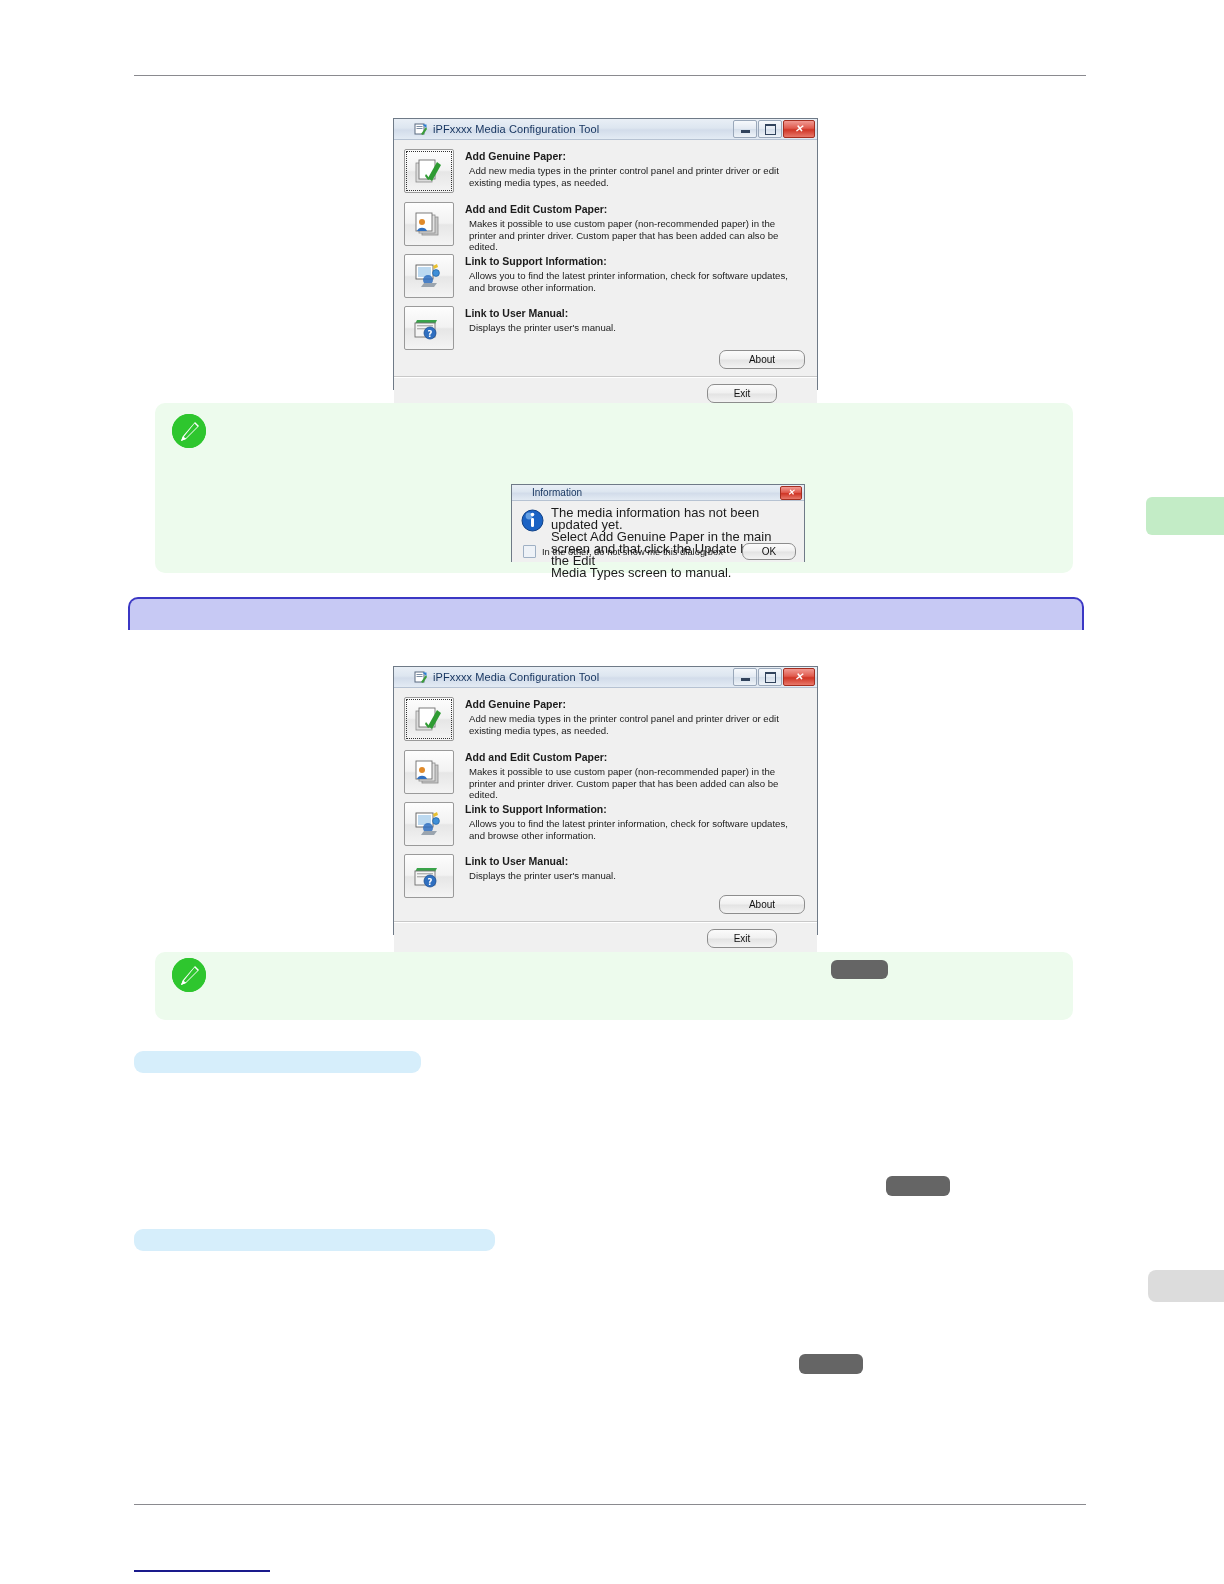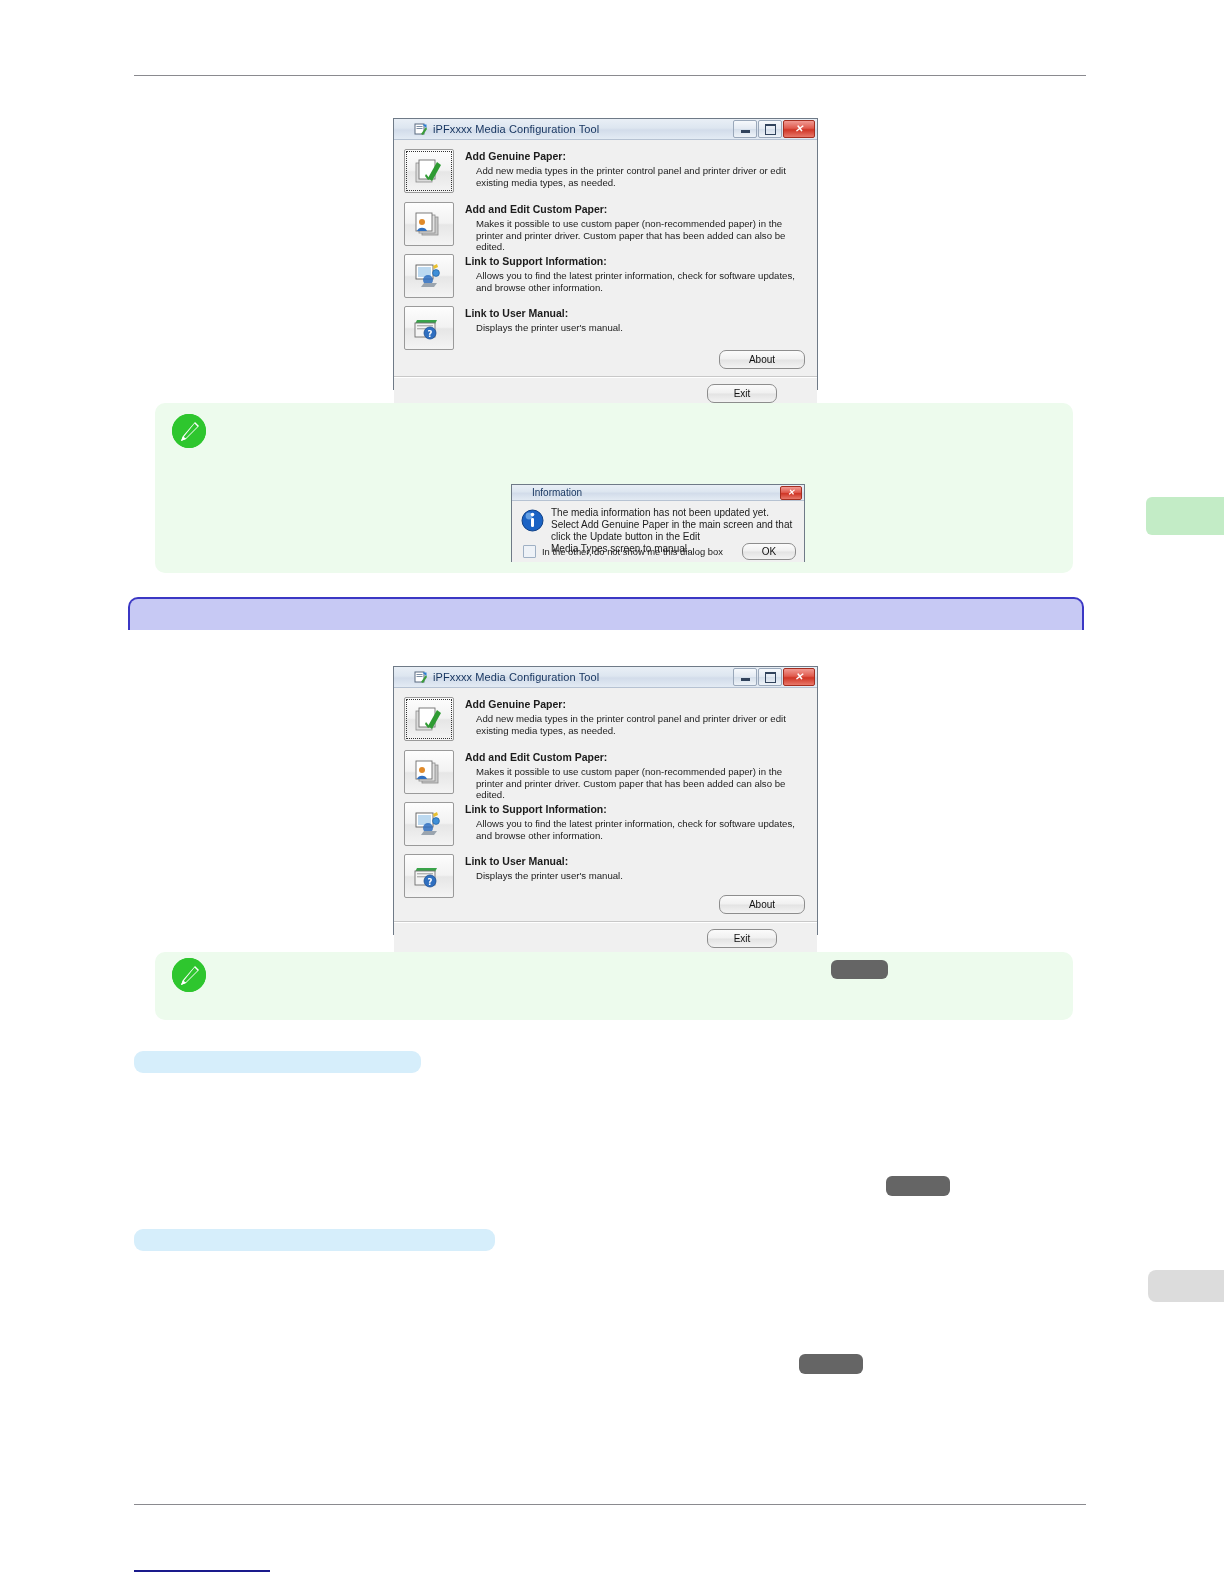--- a/index.html
+++ b/index.html
@@ -149,21 +149,21 @@
     font-size: 10.5px;
     font-weight: bold;
     color: #1b1b1b;
     line-height: 13px;
     margin-bottom: 2px;
   }
   .row-desc {
     font-size: 9.6px;
     color: #1b1b1b;
     line-height: 11.5px;
-    margin-left: 11px;
+    margin-left: 4px;
     max-width: 350px;
   }
 
   .btn {
     border: 1px solid #8d8d8d;
     border-radius: 7px;
     background: linear-gradient(to bottom, #fbfbfb 0%, #f0f0f0 48%, #e3e3e3 52%, #f3f3f3 100%);
     font-size: 10px;
     color: #111;
     display: flex;
@@ -184,21 +184,21 @@
   .info-win {
     position: absolute;
     background: #f0f0f0;
     border: 1px solid #6f7a87;
   }
   .info-title {
     font-size: 10px;
     color: #14335e;
   }
   .info-text {
-    font-size: 10px;
+    font-size: 13px;
     color: #1b1b1b;
     line-height: 12px;
   }
   .info-check-label {
     font-size: 9.4px;
     color: #1b1b1b;
   }
   .checkbox-box {
     width: 11px; height: 11px;
     border: 1px solid #9fb0c4;

